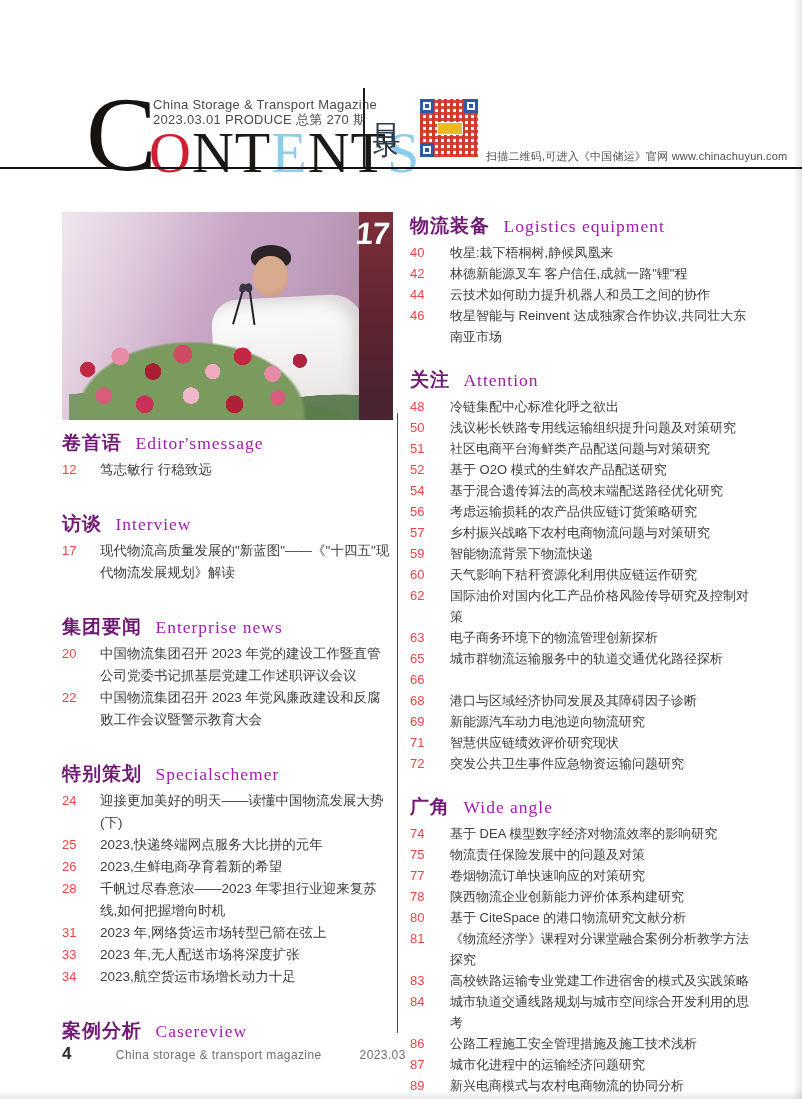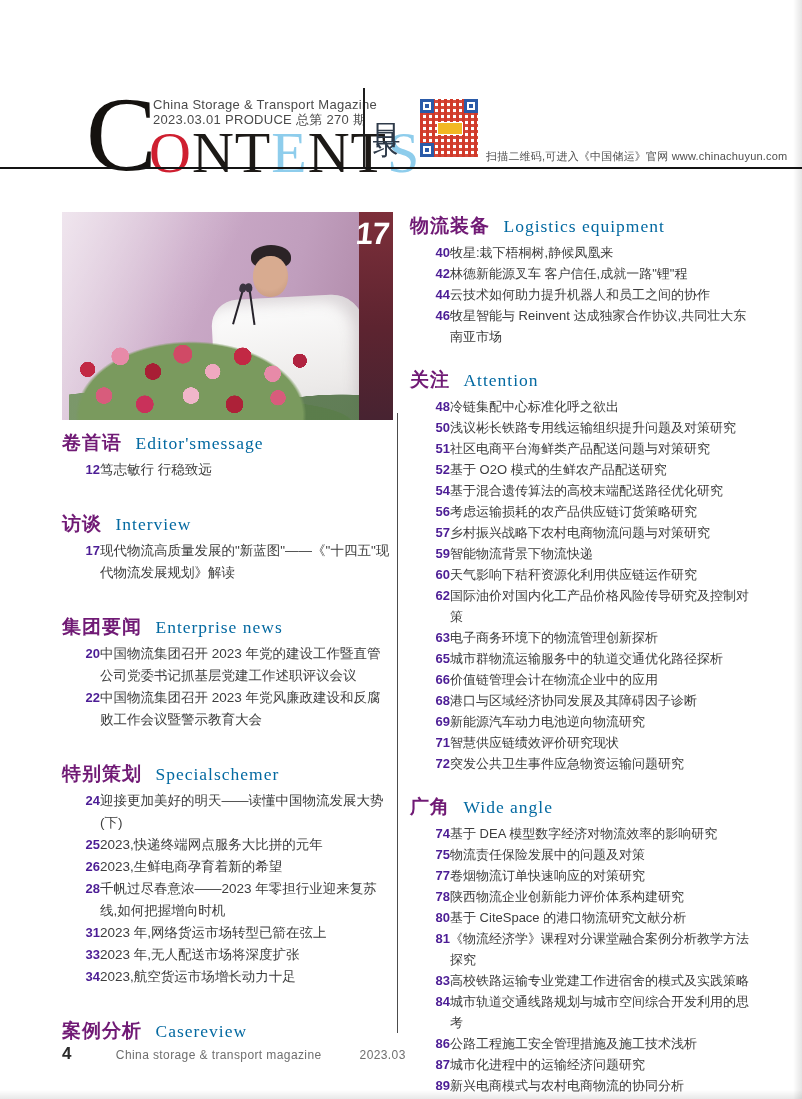--- a/index.html
+++ b/index.html
@@ -45,23 +45,23 @@
   .col-left{left:62px;top:212px;width:331px;}
   .col-right{left:410px;top:205px;width:346px;}
   .col-divider{position:absolute;left:397px;top:413px;width:1px;height:620px;background:#4c4c4c;}
 
   .toc-section{margin-top:30px;}
   .col-left .toc-section:first-of-type{margin-top:10px;}
   .col-right .toc-section:first-of-type{margin-top:8px;}
   .col-right .toc-section{margin-top:20px;}
   .sec-head{line-height:25px;margin-bottom:3px;white-space:nowrap;}
   .sec-head .zh{color:#701a75;font-weight:bold;font-size:19px;letter-spacing:1px;}
-  .sec-head .en{font-family:"Liberation Serif",serif;color:#0369a1;font-size:17.5px;margin-left:9px;letter-spacing:1px;}
+  .sec-head .en{font-family:"Liberation Serif",serif;color:#a21caf;font-size:17.5px;margin-left:9px;letter-spacing:1px;}
   .row{display:flex;line-height:22px;font-size:13.5px;color:#3d3d3d;}
-  .pg{flex:none;width:38px;font-weight:bold;font-size:13px;color:#4c1d95;text-align:right;}
+  .pg{flex:none;width:38px;font-weight:normal;font-size:13px;color:#ef4444;}
   .tt{flex:1;}
   .col-right .row{line-height:21px;font-size:13px;}
   .col-right .pg{width:40px;}
 
   
   .photo{position:relative;width:331px;height:208px;overflow:hidden;
     background:linear-gradient(105deg,#ddc7da 0%,#cbaac8 35%,#c09ebd 65%,#a8809f 100%);}
   .photo-screen{position:absolute;left:0;top:0;width:58%;height:100%;
     background:linear-gradient(115deg, rgba(255,255,255,.55), rgba(255,255,255,0) 65%);}
   .photo-strip{position:absolute;right:0;top:0;width:34px;height:100%;
@@ -334,21 +334,20 @@
             <span class="tt">电子商务环境下的物流管理创新探析</span>
           </div>
 
           <div class="row">
             <span class="pg">65</span>
             <span class="tt">城市群物流运输服务中的轨道交通优化路径探析</span>
           </div>
 
           <div class="row">
             <span class="pg">66</span>
-            <span class="tt">价值链管理会计在物流企业中的应用</span>
           </div>
 
           <div class="row">
             <span class="pg">68</span>
             <span class="tt">港口与区域经济协同发展及其障碍因子诊断</span>
           </div>
 
           <div class="row">
             <span class="pg">69</span>
             <span class="tt">新能源汽车动力电池逆向物流研究</span>

